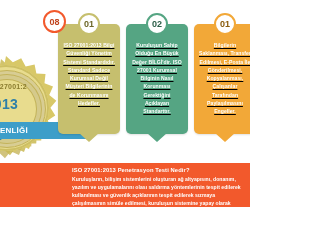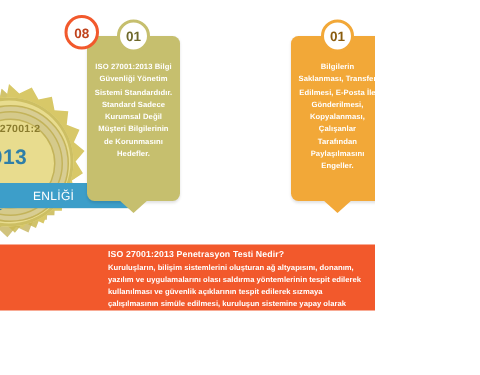--- a/index.html
+++ b/index.html
@@ -122,24 +122,23 @@
     align-items: center;
     justify-content: flex-start;
     padding-left: 8px;
     box-sizing: border-box;
     clip-path: polygon(0 0, 100% 0, 88% 50%, 100% 100%, 0 100%);
     box-shadow: 0 1px 2px rgba(0,0,0,0.18);
   }
   .ribbon-text {
     color: #ffffff;
     font-size: 8px;
-    font-weight: normal;
+    font-weight: bold;
     letter-spacing: 0.2px;
     white-space: nowrap;
-    margin-left: 22px;
   }
   .ribbon-fold {
     position: absolute;
     left: -8px;
     top: 139px;
     width: 10px;
     height: 6px;
     background: #2b7фa0;
     background: #2b7f9f;
     clip-path: polygon(0 0, 100% 0, 0 100%);
@@ -154,20 +153,21 @@
     height: 132px;
   }
   .card {
     position: absolute;
     top: 0;
     border-radius: 5px;
     box-sizing: border-box;
     padding: 17px 5px 6px 5px;
     text-align: center;
     box-shadow: 0 1px 2px rgba(0,0,0,0.12);
+    text-decoration: underline;
   }
   .card-body {
     font-size: 5.1px;
     line-height: 1.62;
     color: #ffffff;
     font-weight: bold;
     letter-spacing: 0.05px;
     display: block;
   }
   .card-tail {
@@ -297,20 +297,25 @@
   <div class="ribbon-fold"></div>
 
   <div class="cards-row">
 
     <div class="card card-1">
       <div class="card-num">01</div>
       <span class="card-body">ISO 27001:2013 Bilgi Güvenliği Yönetim Sistemi Standardıdır. Standard Sadece Kurumsal Değil Müşteri Bilgilerinin de Korunmasını Hedefler.</span>
       <div class="card-tail"></div>
     </div>
 
+    <div class="card card-2">
+      <div class="card-num">02</div>
+      <span class="card-body">Kuruluşun Sahip Olduğu En Büyük Değer BİLGİ'dir. ISO 27001 Kurumsal Bilginin Nasıl Korunması Gerektiğini Açıklayan Standarttır.</span>
+      <div class="card-tail"></div>
+    </div>
 
     <div class="card card-3">
       <div class="card-num">01</div>
       <span class="card-body">Bilgilerin Saklanması, Transfer Edilmesi, E-Posta İle Gönderilmesi, Kopyalanması, Çalışanlar Tarafından Paylaşılmasını Engeller.</span>
       <div class="card-tail"></div>
     </div>
 
   </div>
 
   <div class="banner">

